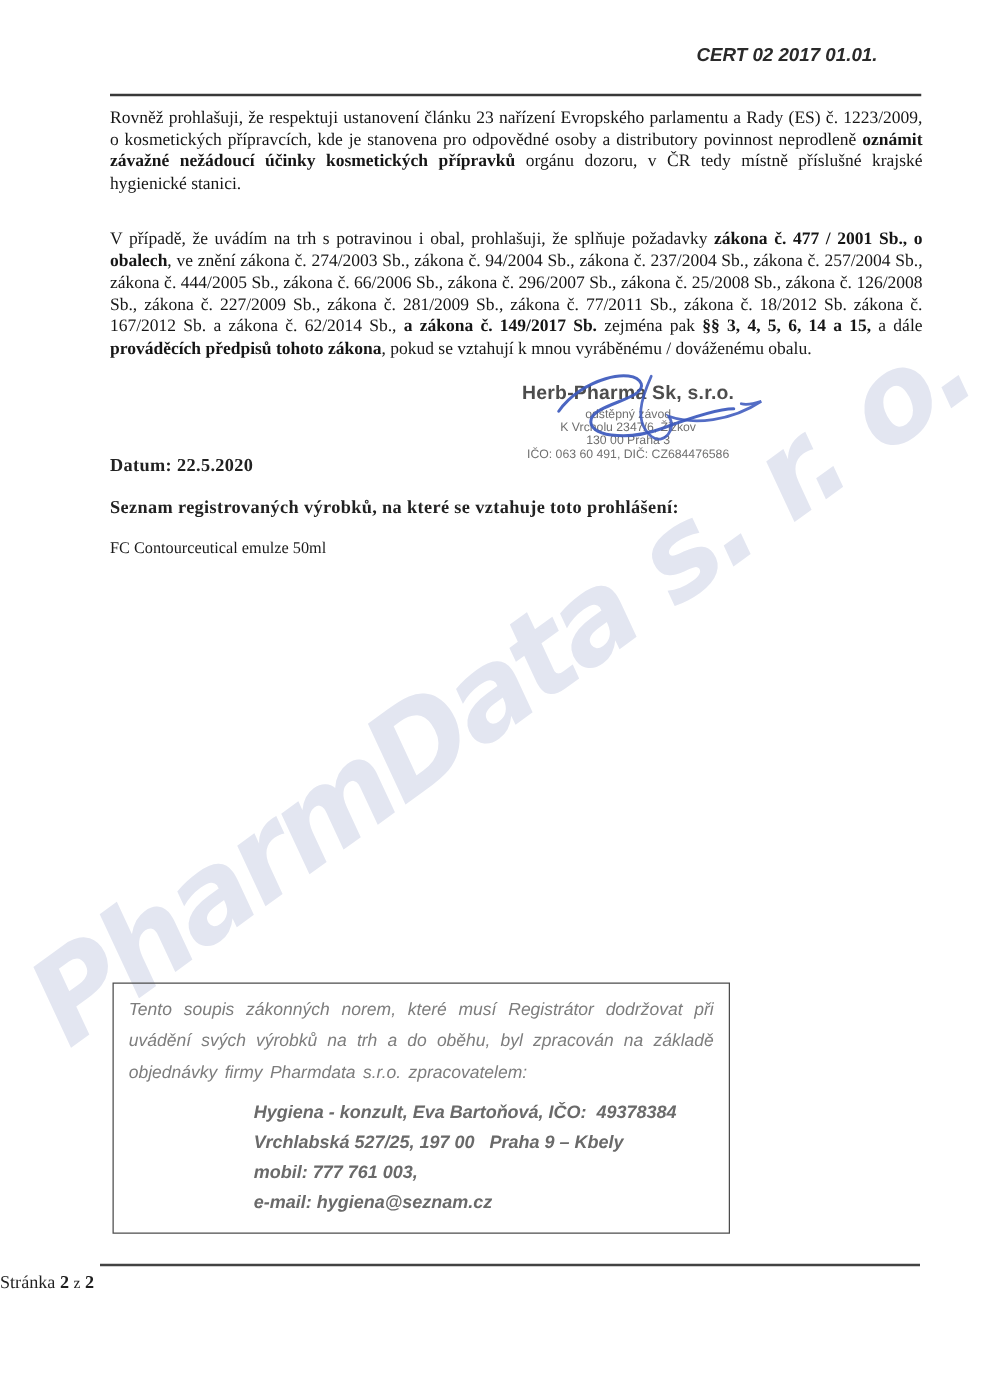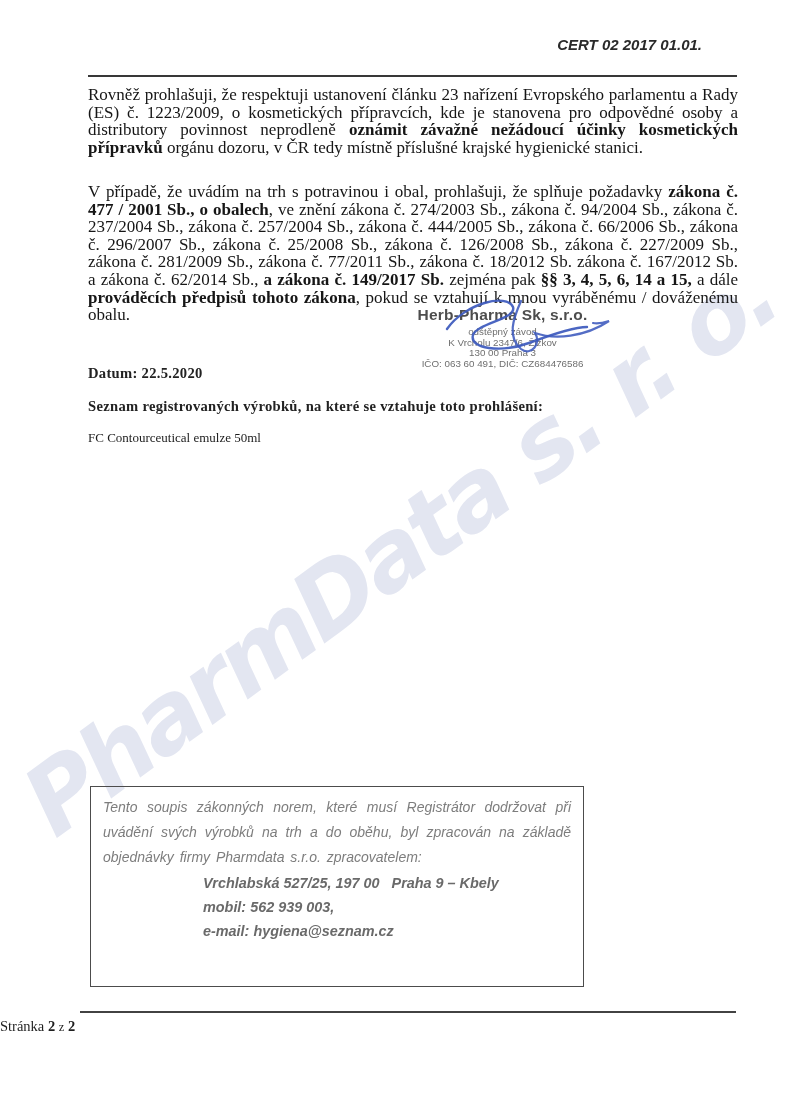--- a/index.html
+++ b/index.html
@@ -43,21 +43,21 @@
     height: 2px;
     background: #383838;
     z-index: 2;
   }
   .rule-top { top: 75px; left: 88px; width: 649px; }
   .rule-bottom { top: 1011px; left: 80px; width: 656px; background: #424242; }
   .para {
     position: absolute;
     left: 88px;
     width: 650px;
-    font-size: 17px;
+    font-size: 14px;
     line-height: 17.6px;
     text-align: justify;
     z-index: 2;
   }
   .para-1 { top: 86px; }
   .para-2 { top: 183px; }
   .b { font-weight: bold; }
   .stamp {
     position: absolute;
     left: 360px;
@@ -179,22 +179,23 @@
 
 
   <div class="field-label lbl-date">Datum: 22.5.2020</div>
 
   <div class="field-label lbl-list">Seznam registrovaných výrobků, na které se vztahuje toto prohlášení:</div>
 
   <div class="product-item">FC Contourceutical emulze 50ml</div>
 
   <div class="note-box">
     <p class="note-intro">Tento soupis zákonných norem, které musí Registrátor dodržovat při uvádění svých výrobků na trh a do oběhu, byl zpracován na základě objednávky firmy Pharmdata s.r.o. zpracovatelem:</p>
+    <div class="contact-line contact-1">Hygiena - konzult, Eva Bartoňová, IČO:  49378384</div>
     <div class="contact-line contact-2">Vrchlabská 527/25, 197 00   Praha 9 – Kbely</div>
-    <div class="contact-line contact-3">mobil: 562 939 003,</div>
+    <div class="contact-line contact-3">mobil: 777 761 003,</div>
     <div class="contact-line contact-4">e-mail: hygiena@seznam.cz</div>
   </div>
 
   <div class="rule rule-bottom"></div>
 
   <div class="page-number"><span>Stránka</span>&nbsp;<span class="b">2</span>&nbsp;<span class="sep">z</span>&nbsp;<span class="b">2</span></div>
 
 </div>
 
 </body></html>

